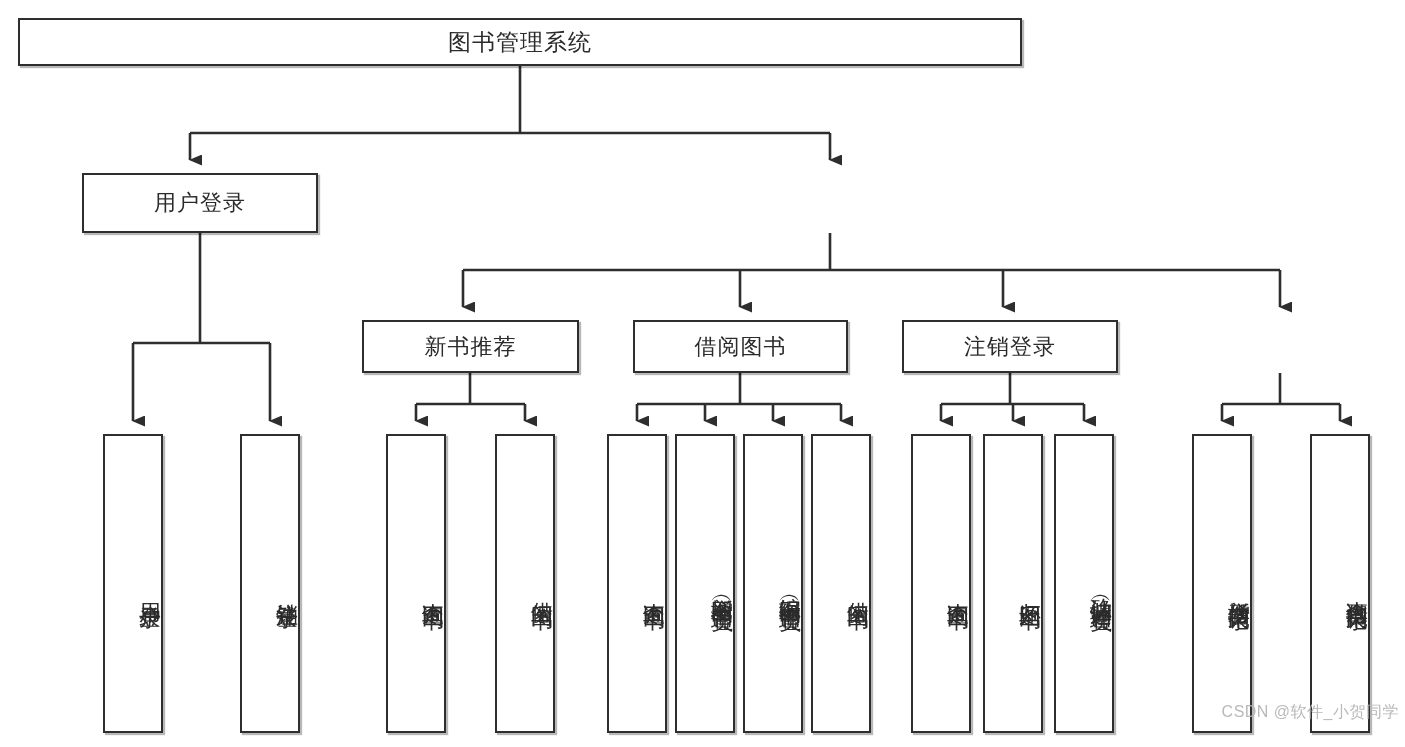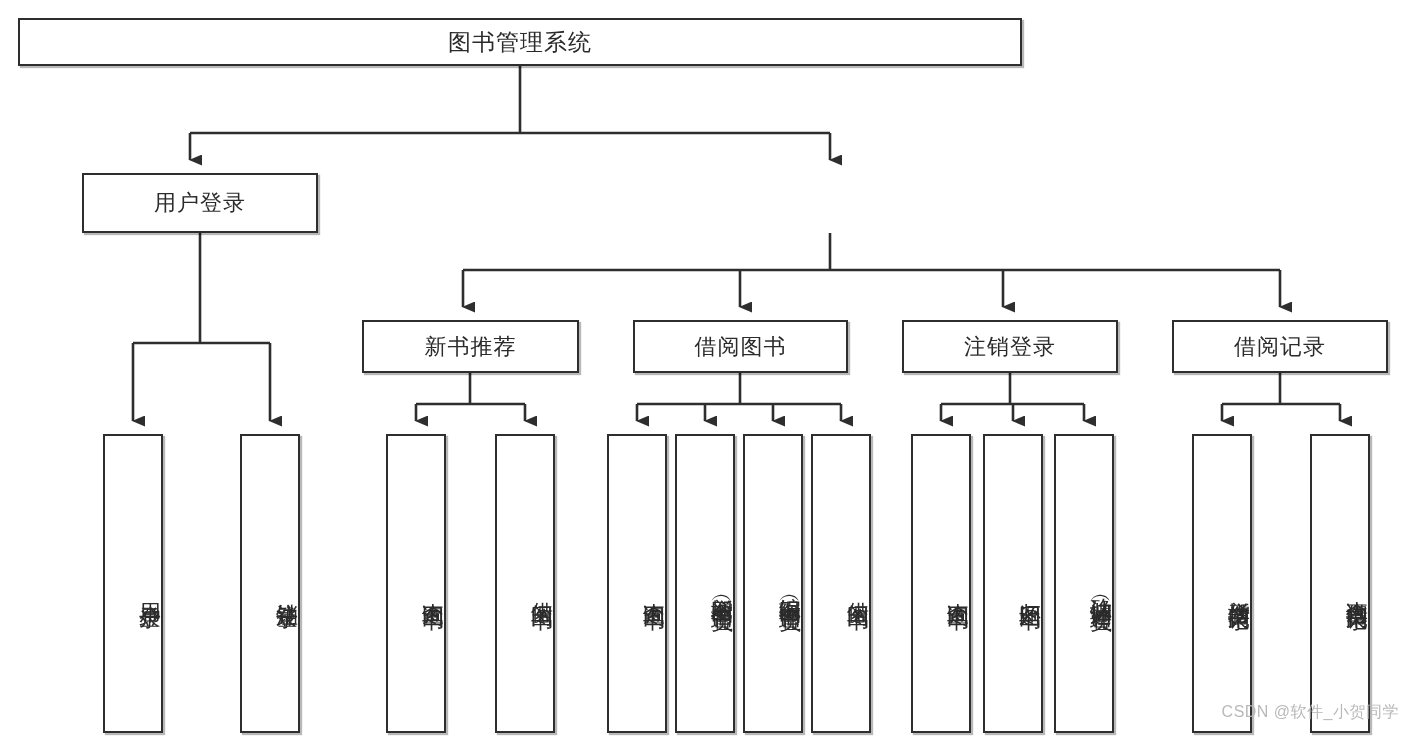--- a/index.html
+++ b/index.html
@@ -76,21 +76,20 @@
     </g>
   </svg>
 
   <div class="node h root" style="left:18px;top:18px;width:1004px;height:48px;">图书管理系统</div>
 
   <div class="node h" style="left:82px;top:173px;width:236px;height:60px;">用户登录</div>
 
   <div class="node h" style="left:362px;top:320px;width:217px;height:53px;">新书推荐</div>
   <div class="node h" style="left:633px;top:320px;width:215px;height:53px;">借阅图书</div>
   <div class="node h" style="left:902px;top:320px;width:216px;height:53px;">注销登录</div>
-  <div class="node h" style="left:1172px;top:320px;width:216px;height:53px;">借阅记录</div>
 
   <div class="node v" style="left:103px;top:434px;width:60px;height:299px;">用户登录</div>
   <div class="node v" style="left:240px;top:434px;width:60px;height:299px;">注销登录</div>
 
   <div class="node v" style="left:386px;top:434px;width:60px;height:299px;">查询图书</div>
   <div class="node v" style="left:495px;top:434px;width:60px;height:299px;">借阅图书</div>
 
   <div class="node v" style="left:607px;top:434px;width:60px;height:299px;">查询图书</div>
   <div class="node v" style="left:675px;top:434px;width:60px;height:299px;">新增图书（管理员）</div>
   <div class="node v" style="left:743px;top:434px;width:60px;height:299px;">编辑图书（管理员）</div>

